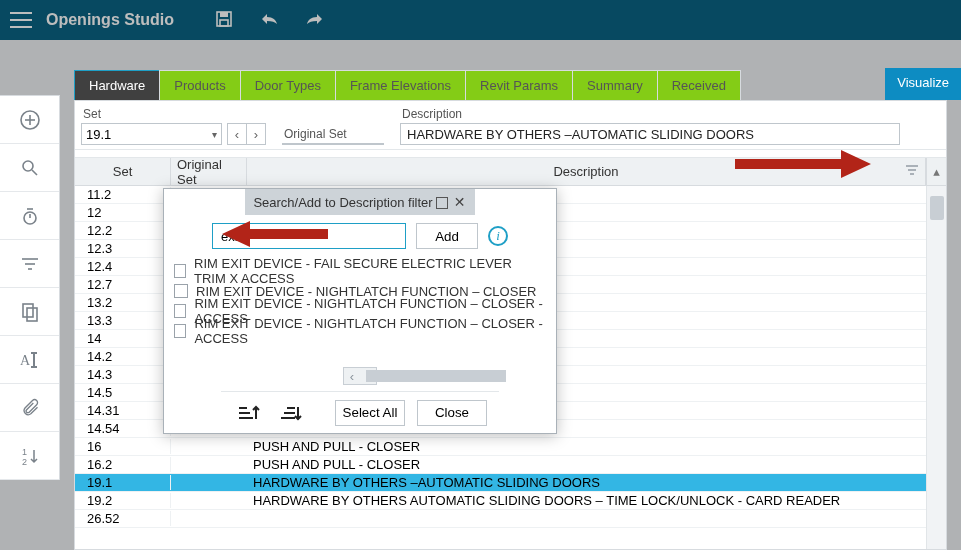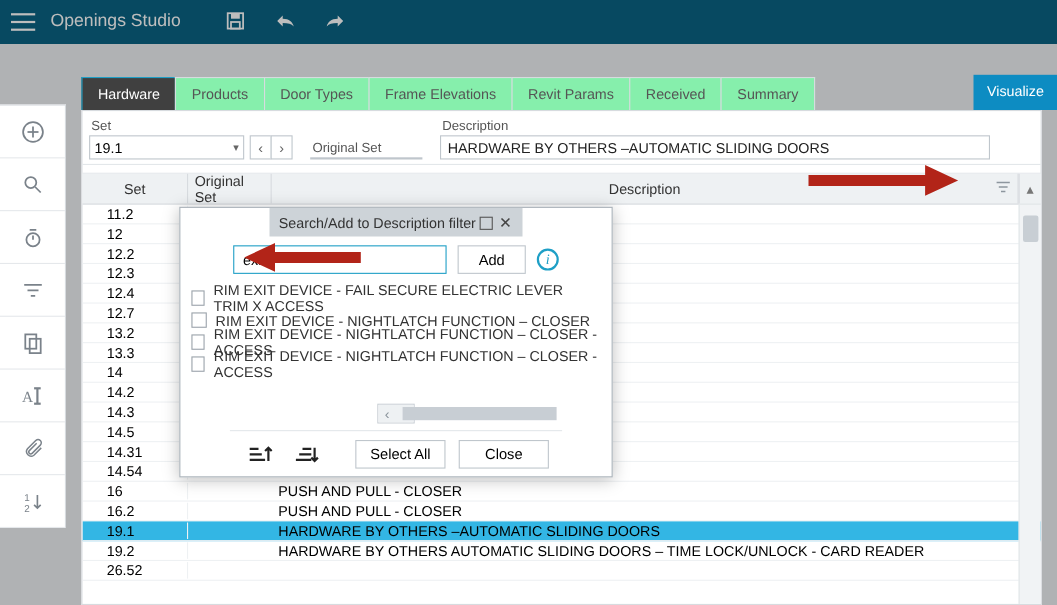--- a/index.html
+++ b/index.html
@@ -3,31 +3,31 @@
 <meta charset="utf-8">
 <style>
   * { box-sizing: border-box; margin: 0; padding: 0; }
   html, body { width: 961px; height: 550px; overflow: hidden; font-family: "Segoe UI", Arial, sans-serif; font-size: 13px; }
   body { background: #eef1f3; position: relative; }
 
   
   .topbar { height: 40px; background: #0a6383; display: flex; align-items: center; color: #fff; padding: 0 10px; }
   .hamburger { width: 22px; height: 16px; display: flex; flex-direction: column; justify-content: space-between; margin-right: 14px; }
   .hamburger span { height: 2px; background: #fff; }
-  .app-title { font-size: 16px; font-weight: 400; margin-right: 40px; }
+  .app-title { font-size: 16px; font-weight: 700; margin-right: 40px; }
   .tb-icons { display: flex; align-items: center; gap: 24px; }
 
   
   .leftrail { position: absolute; left: 0; top: 95px; width: 60px; background: #fff; border: 1px solid #d7dbdf; border-left: none; border-bottom: none; }
   .rail-cell { height: 48px; display: flex; align-items: center; justify-content: center; border-bottom: 1px solid #e5e8eb; color: #6b747c; }
   .rail-cell svg { display: block; }
 
   
   .tabs { position: absolute; left: 74px; top: 68px; display: flex; align-items: flex-end; height: 32px; }
-  .tab { padding: 7px 14px; background: #86efac; border: 1px solid #d7dbdf; border-bottom: none; margin-right: -1px; color: #555; }
+  .tab { padding: 7px 14px; background: #84cc16; border: 1px solid #d7dbdf; border-bottom: none; margin-right: -1px; color: #555; }
   .tab.active { background: #404040; color: #fff; border-color: #1e9fc6; }
 
   .visualize-tab { position: absolute; right: 0; top: 68px; height: 32px; background: #0d8cc2; color: #fff; padding: 7px 12px; border: none; }
 
   
   .mainpanel { position: absolute; left: 74px; right: 14px; top: 100px; bottom: 0; background: #fff; border: 1px solid #d7dbdf; }
   .fields-row { display: flex; align-items: flex-end; padding: 4px 6px 4px 6px; border-bottom: 1px solid #e3e7ea; }
   .field-group { display: flex; flex-direction: column; margin-right: 16px; }
   .field-group.set { width: 185px; }
   .field-group.origset { width: 102px; }
@@ -49,21 +49,21 @@
   .gh { border-right: 1px solid #d7dbdf; display: flex; align-items: center; justify-content: center; padding: 0 6px; }
   .gh.set { width: 96px; }
   .gh.os { width: 76px; }
   .gh.desc { flex: 1; position: relative; }
   .gh.desc .filter-ico { position: absolute; right: 6px; color: #9aa2aa; }
   .scroll-head { width: 20px; background: #eef1f3; border-left: 1px solid #d7dbdf; display: flex; align-items: center; justify-content: center; color: #777; }
 
   .grid-body { position: absolute; left: 0; right: 0; top: 28px; bottom: 0; overflow: hidden; }
   .row { display: flex; height: 18px; align-items: center; border-bottom: 1px solid #eef1f3; }
   .row.sel { background: #33b6e4; }
-  .cell { padding: 0 22px; overflow: hidden; white-space: nowrap; }
+  .cell { padding: 0 12px; overflow: hidden; white-space: nowrap; }
   .cell.set { width: 96px; border-right: 1px solid #eef1f3; }
   .cell.os { width: 76px; border-right: 1px solid #eef1f3; }
   .cell.desc { flex: 1; padding-left: 6px; padding-right: 24px; }
   .vscroll { position: absolute; right: 0; top: 0; bottom: 0; width: 20px; background: #f1f3f5; border-left: 1px solid #e1e5e8; }
   .vscroll::before { content: ""; position: absolute; left: 3px; top: 10px; width: 14px; height: 24px; background: #c8ced4; border-radius: 2px; }
 
   
   .dialog { position: absolute; left: 163px; top: 188px; width: 394px; height: 246px; background: #fff; border: 1px solid #a9b1b8; box-shadow: 0 2px 14px rgba(0,0,0,.25); display: flex; flex-direction: column; z-index: 20; align-items: center; }
   .dlg-title { height: 26px; background: #cdd3d8; display: flex; align-items: center; padding: 0 6px 0 8px; color: #333; font-size: 13px; }
   .dlg-title .t { flex: 1; }
@@ -79,21 +79,21 @@
   .dlg-list { padding: 6px 10px 0 10px; flex: 1; overflow: hidden; }
   .dlg-item { display: flex; align-items: center; height: 20px; color: #333; }
   .dlg-chk { width: 14px; height: 14px; border: 1px solid #9aa2aa; margin-right: 8px; background: #fff; }
 
   .dlg-hscroll { margin: 8px 10px 6px 10px; height: 18px; border: 1px solid #c8ced4; display: flex; align-items: center; position: relative; }
   .dlg-hscroll .arrow { width: 16px; height: 100%; display: flex; align-items: center; justify-content: center; color: #8b949c; background: #eef1f3; }
   .dlg-hscroll .thumb { position: absolute; left: 22px; top: 2px; height: 12px; width: 140px; background: #c8ced4; }
 
   .dlg-bottom { height: 42px; display: flex; align-items: center; border-top: 1px solid #e3e7ea; padding: 0 12px; gap: 12px; }
   .sort-ico { width: 30px; height: 26px; display: flex; align-items: center; justify-content: center; }
-  .dlg-btn { flex: 0 0 auto; width: 82px; height: 26px; border: 1px solid #bfc6cc; background: #fff; }
+  .dlg-btn { flex: 0 0 auto; width: 70px; height: 26px; border: 1px solid #bfc6cc; background: #fff; }
   .dlg-bottom .spacer { width: 6px; }
 
   
   .arrow-red { position: absolute; z-index: 50; }
   .arrow-red svg { display: block; }
 
   
   .dim-overlay { position: absolute; inset: 0; background: rgba(0,0,0,0.26); z-index: 2; pointer-events: none; }
   
   .mainpanel, .leftrail, .cursor-box, .dialog, .tabs, .visualize-tab { z-index: 3; }
@@ -132,22 +132,22 @@
 </div>
 
 <div class="dim-overlay"></div>
 
 <div class="tabs">
   <div class="tab active">Hardware</div>
   <div class="tab">Products</div>
   <div class="tab">Door Types</div>
   <div class="tab">Frame Elevations</div>
   <div class="tab">Revit Params</div>
+  <div class="tab">Summary</div>
   <div class="tab">Received</div>
-  <div class="tab">Summary</div>
 </div>
 <div class="visualize-tab">Visualize</div>
 
 <div class="leftrail">
   <div class="rail-cell">
       <svg width="22" height="22" viewBox="0 0 22 22" fill="none" stroke="#7a828a" stroke-width="1.6">
         <circle cx="11" cy="11" r="9"></circle>
         <line x1="11" y1="6" x2="11" y2="16"></line>
         <line x1="6" y1="11" x2="16" y2="11"></line>
       </svg>

